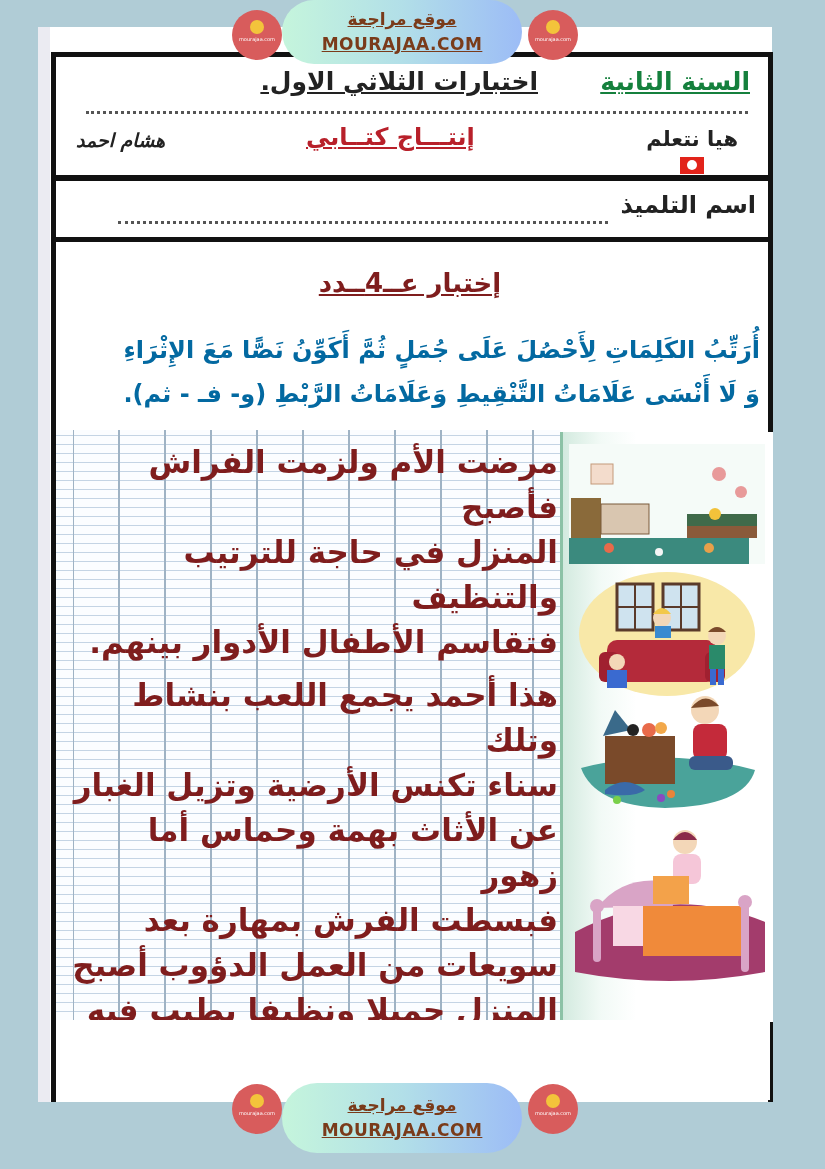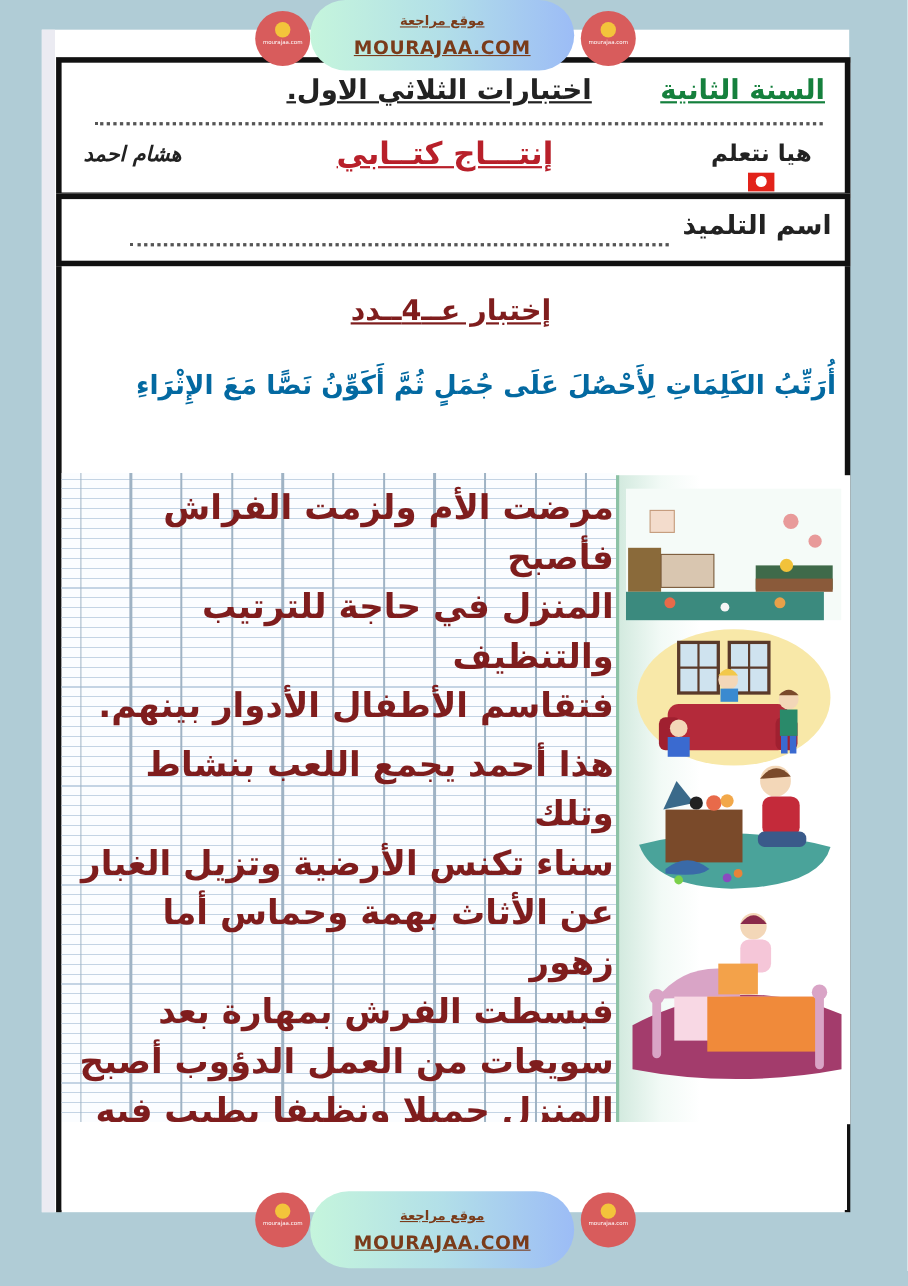--- a/index.html
+++ b/index.html
@@ -46,21 +46,21 @@
     display: flex; align-items: center; gap: 6px; flex-direction: column;
   }
   .flag {
     width: 24px; height: 17px; background: #e2231a; position: relative; display: inline-block;
   }
   .flag::after {
     content: ""; position: absolute; left: 7px; top: 3px; width: 10px; height: 10px;
     border-radius: 50%; background: #fff;
   }
   .t-intaj {
-    position: absolute; left: 250px; top: 66px; font-size: 28px; font-weight: bold; color: #b8202a;
+    position: absolute; left: 250px; top: 66px; font-size: 24px; font-weight: bold; color: #b8202a;
     text-decoration: underline; letter-spacing: 2px;
   }
   .t-author {
     position: absolute; left: 20px; top: 72px; font-size: 19px; font-weight: bold; color: #222;
     font-style: italic;
   }
   .t-student {
     position: absolute; right: 12px; top: 10px; font-size: 24px; font-weight: bold; color: #222;
   }
   .name-dots {
@@ -102,21 +102,21 @@
 
   .bottom-fade {
     position: absolute; left: 56px; top: 1020px; width: 714px; height: 80px; background: #fff;
   }
 
   .banner {
     position: absolute; width: 240px; height: 64px; border-radius: 32px;
     background: linear-gradient(90deg, #c5f5dc 0%, #b2dfe8 50%, #9cbcf6 100%);
     text-align: center; color: #7a3b1a; font-weight: bold;
   }
-  .banner .ar { font-size: 12px; text-decoration: underline; line-height: 26px; padding-top: 6px; }
+  .banner .ar { font-size: 17px; text-decoration: underline; line-height: 26px; padding-top: 6px; }
   .banner .en { font-size: 17px; text-decoration: underline; line-height: 24px; letter-spacing: 0.5px; }
   .badge {
     position: absolute; width: 50px; height: 50px; border-radius: 50%; background: #d85c5c;
     text-align: center;
   }
   .badge .logo {
     width: 14px; height: 14px; background: #f3c43b; border-radius: 50%; margin: 10px auto 2px;
   }
   .badge .cap { font-size: 5px; color: #fff; line-height: 6px; }
 </style>
@@ -140,20 +140,21 @@
 </div>
 
 <div class="hbox name rtl">
   <div class="t-student">اسم التلميذ</div>
   <div class="name-dots"></div>
 </div>
 
 <div class="test-title rtl">إختبار عــ4ــدد</div>
 <div class="instr rtl">
   <div>أُرَتِّبُ الكَلِمَاتِ لِأَحْصُلَ عَلَى جُمَلٍ ثُمَّ أَكَوِّنُ نَصًّا مَعَ الإِثْرَاءِ</div>
+  <div>وَ لَا أَنْسَى عَلَامَاتُ التَّنْقِيطِ وَعَلَامَاتُ الرَّبْطِ (و- فـ - ثم).</div>
 </div>
 
 <div class="notebook"></div>
 <div class="notebook-text rtl">
   <p>
     <span>مرضت الأم ولزمت الفراش فأصبح</span><br>
     <span>المنزل في حاجة للترتيب والتنظيف</span><br>
     <span>فتقاسم الأطفال الأدوار بينهم.</span>
   </p>
   <p>

